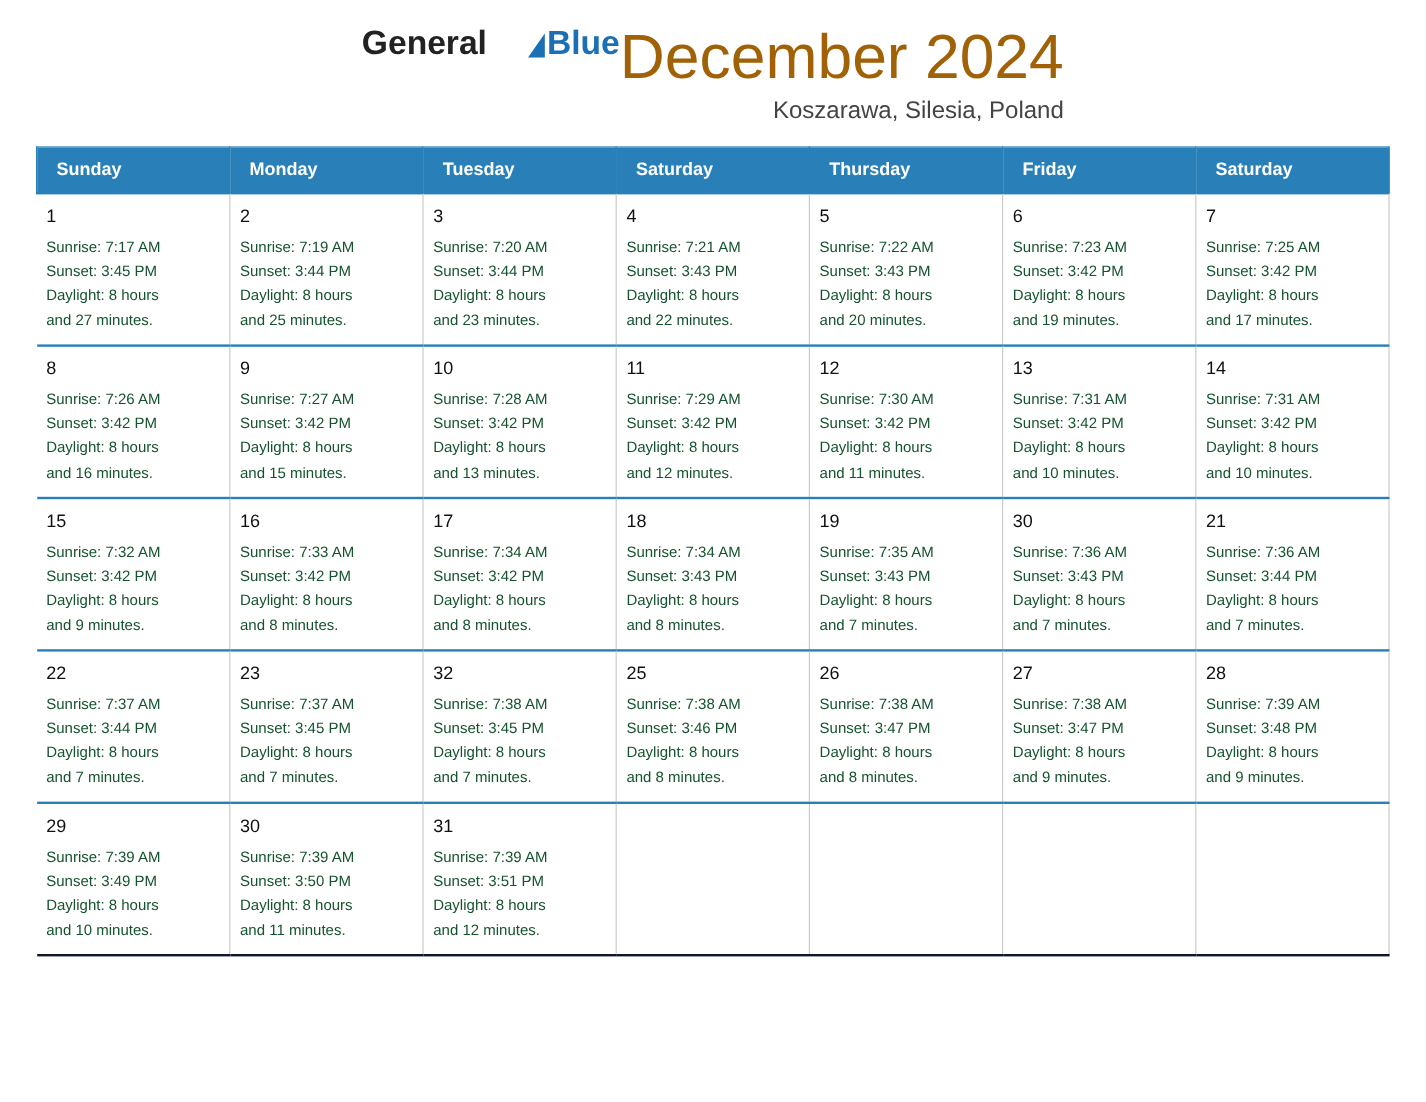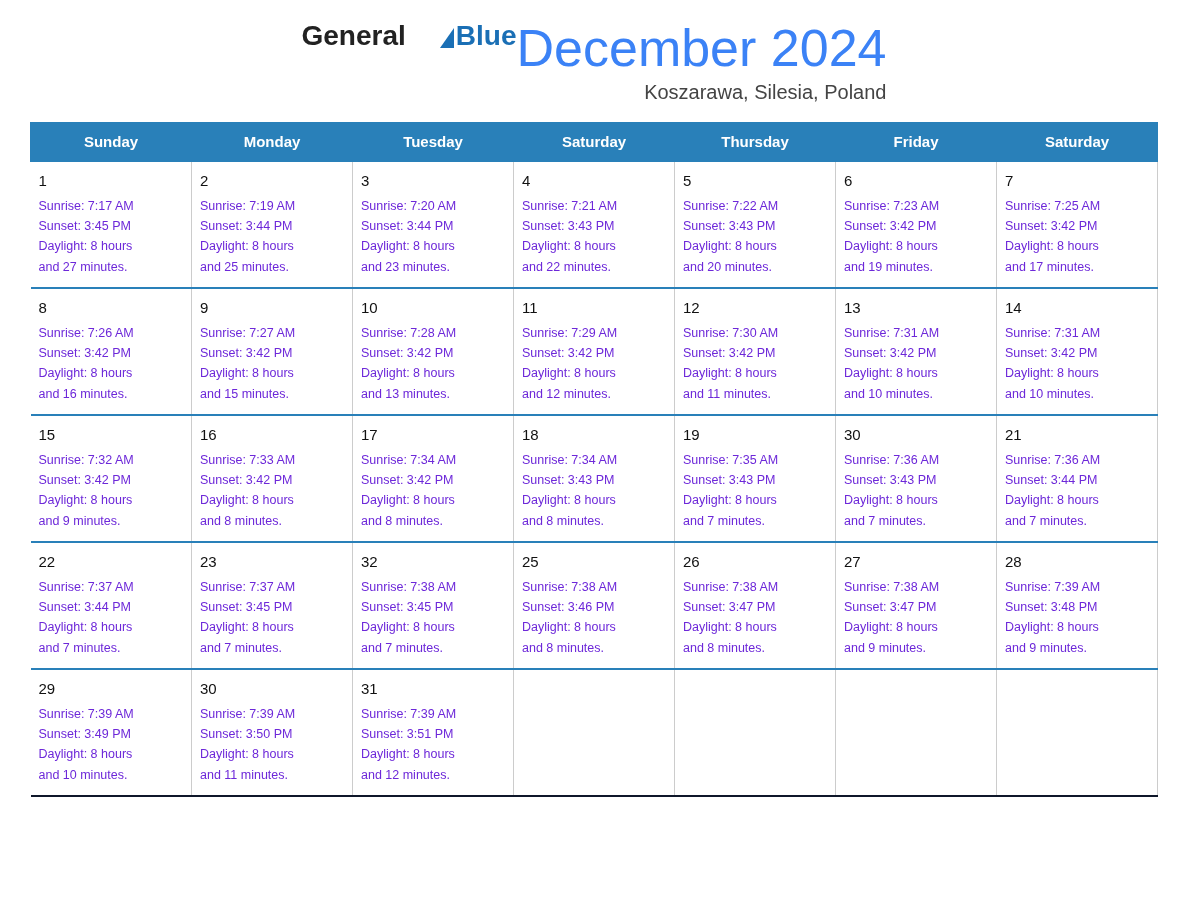--- a/index.html
+++ b/index.html
@@ -50,40 +50,40 @@
       margin-right: 2px;
       position: relative;
       top: 2px;
     }
     .title-area {
       text-align: right;
     }
     .calendar-title {
       font-size: 52px;
       font-weight: normal;
-      color: #3b82f6;
+      color: #a16207;
       line-height: 1.1;
     }
     .calendar-subtitle {
       font-size: 20px;
       color: #444;
       margin-top: 4px;
     }
     .calendar-table {
       width: 100%;
       border-collapse: collapse;
       table-layout: fixed;
     }
     .calendar-table thead th {
       background-color: #2980b9;
       color: #fff;
       font-size: 15px;
       font-weight: bold;
-      padding: 10px 0;
-      text-align: center;
+      padding: 10px 16px;
+      text-align: left;
       border: 1px solid #2980b9;
     }
     .calendar-table tbody td {
       vertical-align: top;
       padding: 8px 8px 10px 8px;
       font-size: 13px;
       color: #222;
       border-top: 2px solid #2980b9;
       border-right: 1px solid #ccc;
       border-bottom: none;
@@ -100,21 +100,21 @@
     }
     .day-number {
       font-size: 15px;
       font-weight: normal;
       color: #111;
       display: block;
       margin-bottom: 3px;
     }
     .day-info {
       font-size: 12.5px;
-      color: #6d28d9;
+      color: #14532d;
       line-height: 1.55;
     }
     .calendar-table tbody tr td {
       border-bottom: none;
     }
     
     .calendar-table tbody tr:last-child td {
       border-bottom: 2px solid #0f172a;
     }
   </style>

